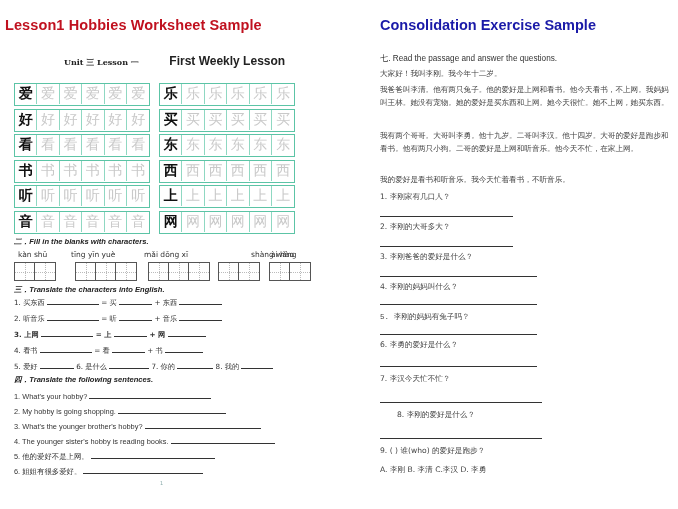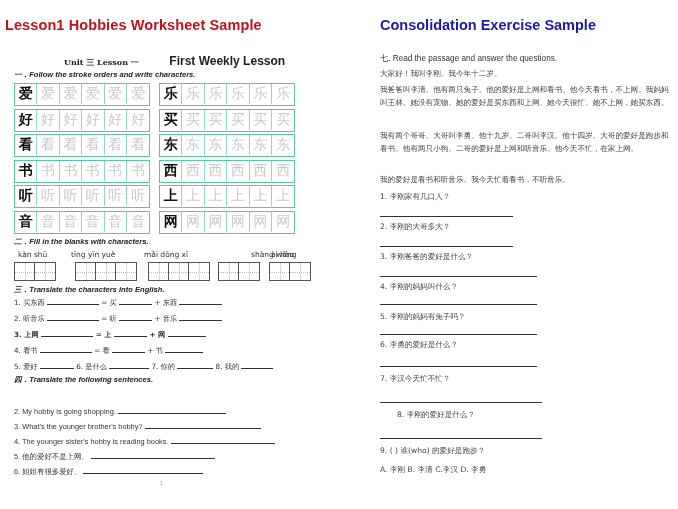--- a/index.html
+++ b/index.html
@@ -65,21 +65,20 @@
 <body>
 
 <div class="left">
   <div class="title-left">Lesson1 Hobbies Worksheet Sample</div>
 
   <div class="unit-line">
     <span class="u1">Unit 三 Lesson 一</span>
     <span class="u2">First Weekly Lesson</span>
   </div>
 
-  <div class="sec-head" style="top:70px;">一．Follow the stroke orders and write characters.</div>
 
   <div class="grid-area">
     <div class="grid-col" id="gcol-left" style="left:0;">
         <div class="char-row">
           <div class="char-cell model">爱</div>
           <div class="char-cell">爱</div>
           <div class="char-cell">爱</div>
           <div class="char-cell">爱</div>
           <div class="char-cell">爱</div>
           <div class="char-cell">爱</div>
@@ -249,20 +248,24 @@
     <span class="blank" style="width:34px;"></span>
     <span>6. 是什么</span>
     <span class="blank" style="width:40px;"></span>
     <span>7. 你的</span>
     <span class="blank" style="width:36px;"></span>
     <span>8. 我的</span>
     <span class="blank" style="width:32px;"></span>
   </div>
 
   <div class="sec-head" style="top:375px;">四．Translate the following sentences.</div>
+  <div class="sent-line" style="top:392px;">
+    <span>1. What's your hobby?</span>
+    <span class="blank" style="width:122px;"></span>
+  </div>
   <div class="sent-line" style="top:407px;">
     <span>2. My hobby is going shopping.</span>
     <span class="blank" style="width:108px;"></span>
   </div>
   <div class="sent-line" style="top:422px;">
     <span>3. What's the younger brother's hobby?</span>
     <span class="blank" style="width:116px;"></span>
   </div>
   <div class="sent-line" style="top:437px;">
     <span>4. The younger sister's hobby is reading books.</span>
@@ -289,21 +292,21 @@
   <div class="passage" style="top:174px;">我的爱好是看书和听音乐。我今天忙着看书，不听音乐。</div>
 
   <div class="q-label" style="top:192px;">1. 李刚家有几口人？</div>
   <div class="ans-line" style="top:216px; width:133px;"></div>
   <div class="q-label" style="top:222px;">2. 李刚的大哥多大？</div>
   <div class="ans-line" style="top:246px; width:133px;"></div>
   <div class="q-label" style="top:252px;">3. 李刚爸爸的爱好是什么？</div>
   <div class="ans-line" style="top:276px; width:157px;"></div>
   <div class="q-label" style="top:282px;">4. 李刚的妈妈叫什么？</div>
   <div class="ans-line" style="top:304px; width:157px;"></div>
-  <div class="q-label" style="top:312px;">5. 李刚的妈妈有兔子吗？</div>
+  <div class="q-label" style="top:312px;font-family:Liberation Mono, monospace;">5. 李刚的妈妈有兔子吗？</div>
   <div class="ans-line" style="top:334px; width:157px;"></div>
   <div class="q-label" style="top:340px;">6. 李勇的爱好是什么？</div>
   <div class="ans-line" style="top:366px; width:157px;"></div>
   <div class="q-label" style="top:374px;">7. 李汉今天忙不忙？</div>
   <div class="ans-line" style="top:402px; width:162px;"></div>
   <div class="q-label" style="top:410px;padding-left:17px;">8. 李刚的爱好是什么？</div>
   <div class="ans-line" style="top:438px; width:162px;"></div>
   <div class="q-label" style="top:446px;">9. (        ) 谁(who) 的爱好是跑步？</div>
   <div class="q-label" style="top:465px;">A. 李刚    B. 李清    C.李汉    D. 李勇</div>
 </div>

